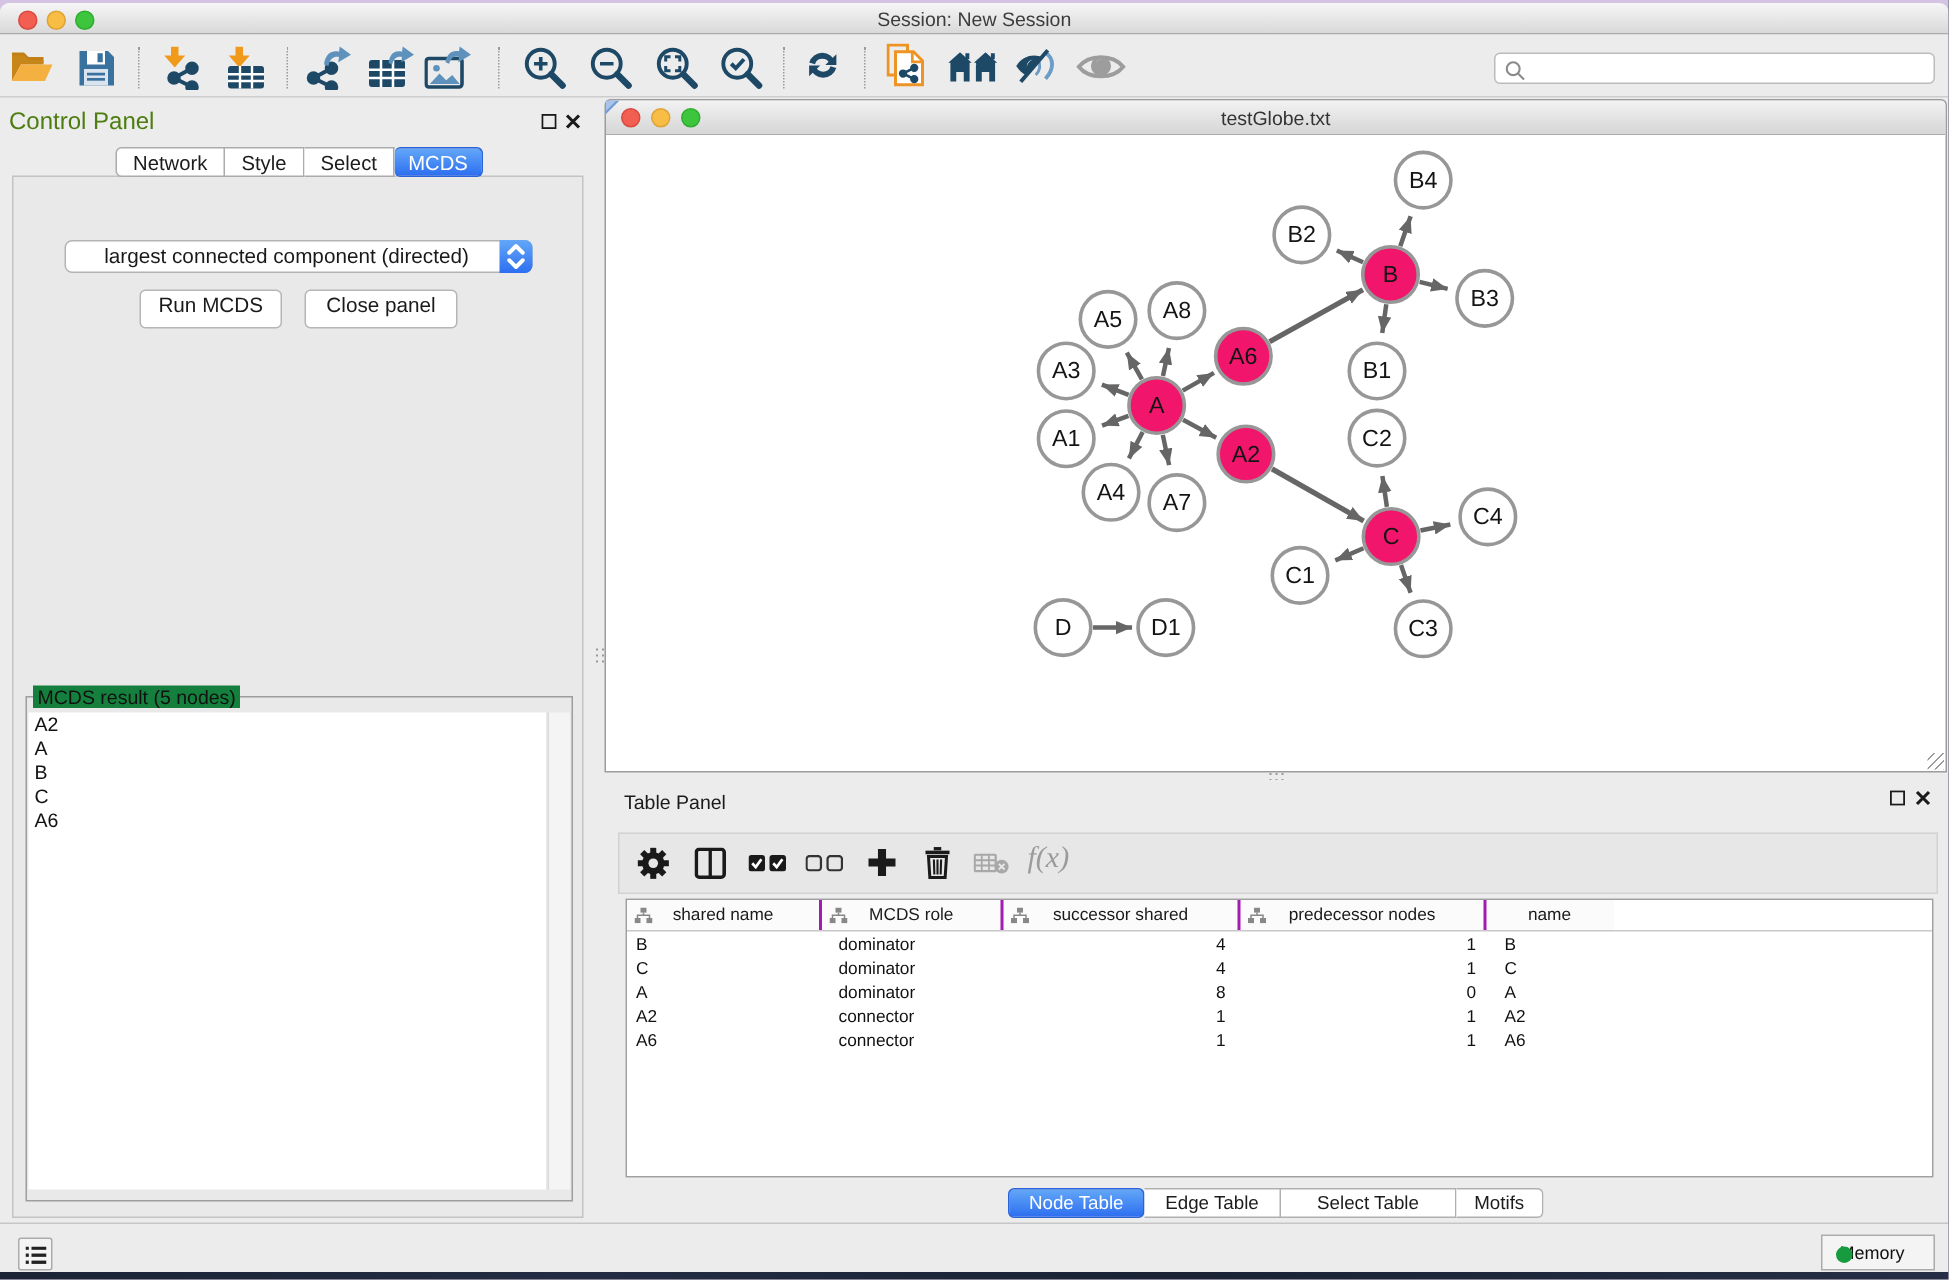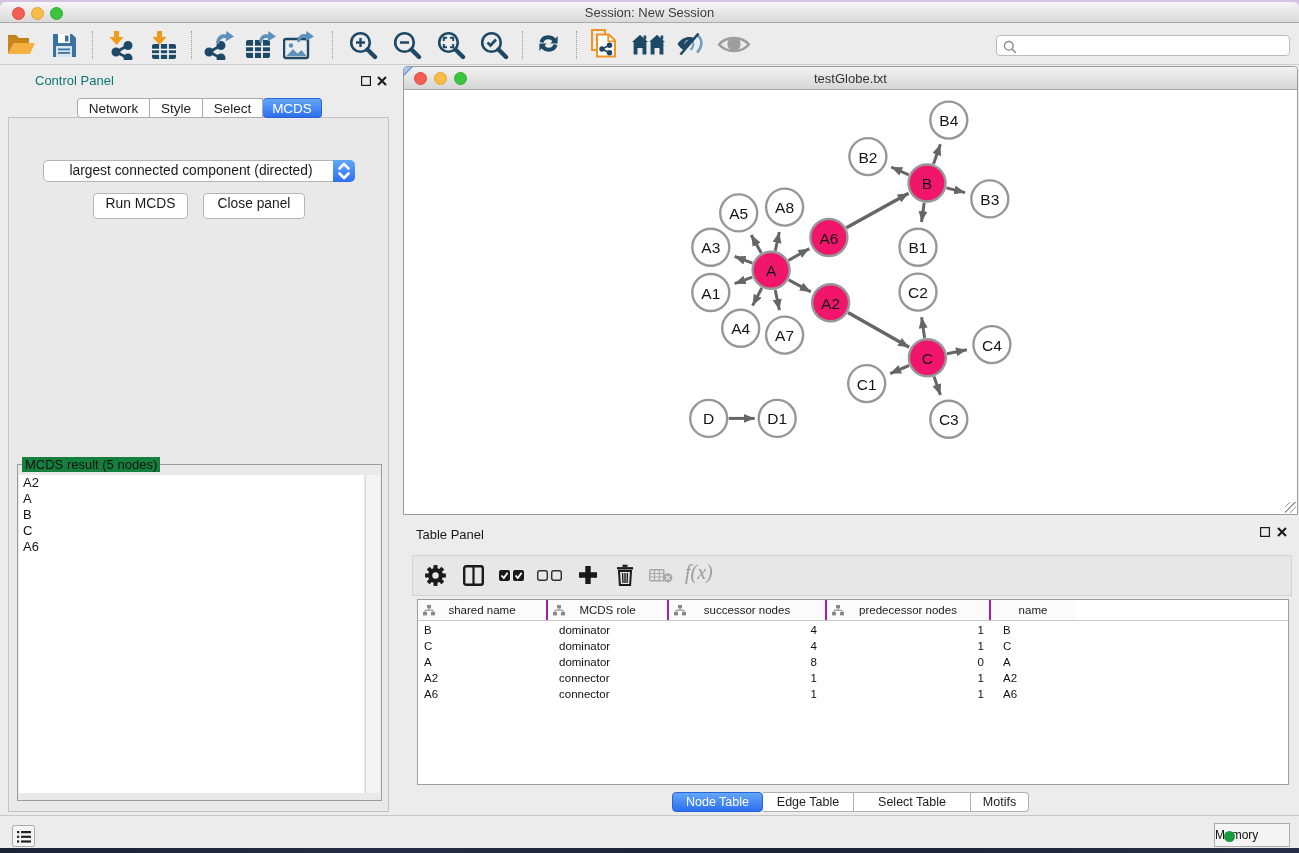--- a/index.html
+++ b/index.html
@@ -10,21 +10,21 @@
 #titlebar .t1{left:12px;background:#f25e52;border:1px solid #d94a41}
 #titlebar .t2{left:31px;background:#f8bd45;border:1px solid #dfa336}
 #titlebar .t3{left:50px;background:#3dc53e;border:1px solid #2eae30}
 #titletext{position:absolute;top:3px;left:0;width:1299px;text-align:center;font-size:13px;color:#3c3c3c}
 #toolbar{position:absolute;left:0;top:22px;width:1299px;height:41px;background:#ececec;border-bottom:1px solid #cdcdcd}
 .tsep{position:absolute;top:7px;height:28px;width:0;border-left:1px dotted #9a9a9a}
 .ticon{position:absolute;top:0}
 #search{position:absolute;left:996px;top:11px;width:294px;height:21px;background:#fff;border:1px solid #bbb;border-radius:4px}
 
 #cp{position:absolute;left:0;top:63px;width:391px;height:752px}
-#cpHead{position:absolute;left:35px;top:8px;font-size:13px;color:#0f766e}
+#cpHead{position:absolute;left:6px;top:8px;font-size:16px;color:#4d7c0f}
 .wbtn{position:absolute;top:10px;font-size:12px;color:#1a1a1a}
 #cpBody{position:absolute;left:8px;top:52px;width:381px;height:695px;background:#e9e9e9;border:1px solid #c3c3c3}
 .tabgrp{position:absolute;display:flex;height:20px}
 .tab{height:20px;font-size:13.5px;color:#1c1c1c;background:#fff;border:1px solid #ababab;border-left:none;text-align:center;line-height:19px}
 .tab.first{border-left:1px solid #ababab;border-radius:4px 0 0 4px}
 .tab.last{border-radius:0 4px 4px 0}
 .tab.sel{background:linear-gradient(#63a7f8,#2d6ff0);color:#fff;border-color:#2a62d8;border-radius:4px}
 #cpTabs{left:77px;top:33px}
 #optlabel{position:absolute;left:8px;top:72px;width:382px;text-align:center;font-size:13.8px;color:#1a1a1a}
 #combo{position:absolute;left:43px;top:95px;width:312px;height:22px;background:#fff;border:1px solid #b4b4b4;border-radius:5px;font-size:13.8px;padding-right:16px;color:#1a1a1a;text-align:center;line-height:20px}
@@ -52,21 +52,21 @@
 #thead{position:absolute;left:0;top:0;width:658px;height:21px;background:#fbfbfb;border-bottom:1px solid #c9c9c9}
 .th{position:absolute;top:0;height:20px;border-right:2px solid #a21caf;font-size:11.5px;color:#1a1a1a;text-align:center;line-height:21px}
 .trow{position:absolute;font-size:11.5px;color:#111;height:16px;line-height:16px}
 .cell{position:absolute;top:0;height:16px}
 .num{text-align:right}
 #tpTabs{left:269px;top:274px}
 .tab2{height:20px;font-size:12.5px;color:#1c1c1c;background:#fff;border:1px solid #b0b0b0;border-left:none;text-align:center;line-height:19px}
 
 #sb{position:absolute;left:0;top:813px;width:1299px;height:33px;background:#ececec;border-top:1px solid #c6c6c6}
 #listbtn{position:absolute;left:12px;top:9px;width:23px;height:22px;background:#f4f4f4;border:1px solid #ababab;border-radius:2px}
-#membtn{position:absolute;left:1214px;top:7px;width:76px;height:24px;background:#f4f4f4;border:1px solid #ababab;font-size:12px;color:#111;line-height:22px;text-align:left;padding-right:8px}
+#membtn{position:absolute;left:1214px;top:7px;width:76px;height:24px;background:#f4f4f4;border:1px solid #ababab;font-size:12px;color:#111;line-height:22px;text-align:center;padding-right:8px}
 #memdot{position:absolute;left:9px;top:6.5px;width:11px;height:11px;border-radius:50%;background:#169c3e}
 #deskbot{position:absolute;left:0;top:848px;width:1299px;height:5px;background:linear-gradient(90deg,#1b2335,#232c42 30%,#1a2234 60%,#252e44)}
 </style></head>
 <body>
 <div id="root">
 <div id="app">
   <div id="titlebar">
         <div class="tl t1"></div>
         <div class="tl t2"></div>
         <div class="tl t3"></div>
@@ -397,21 +397,21 @@
         <circle cx="18.8" cy="8.8" r="4.6" fill="#a8a8a8"></circle>
             <path d="M16.9 6.9 l3.8 3.8 M20.7 6.9 l-3.8 3.8" stroke="#e7e7e7" stroke-width="1.3"></path>
       </svg>
       <div style="position:absolute;left:272px;top:5px;font-family:'Liberation Serif',serif;font-style:italic;font-size:20px;color:#9b9b9b">f(x)</div>
     </div>
     <div id="tbl">
       <div style="position:absolute;left:658px;top:0;width:212px;height:21px;border-bottom:1px solid #c9c9c9"></div>
       <div id="thead">
         <div class="th" style="left:0;width:130px">shared name</div>
         <div class="th" style="left:130px;width:121px">MCDS role</div>
-        <div class="th" style="left:251px;width:158px">successor nodes</div>
+        <div class="th" style="left:251px;width:158px">successor shared</div>
         <div class="th" style="left:409px;width:164px">predecessor nodes</div>
         <div class="th" style="left:573px;width:84px;border-right:none">name</div>
         <svg class="thi" style="position:absolute;left:5px;top:5px" width="12" height="11" viewBox="0 0 12 11">
               <g fill="#888">
                 <rect x="4" y="0" width="4" height="3.4"></rect>
                 <rect x="0" y="7" width="4" height="3.4"></rect>
                 <rect x="8" y="7" width="4" height="3.4"></rect>
               </g>
               <path d="M6 3.4 v2 M2 7 v-1.8 h8 V7" stroke="#888" stroke-width="1" fill="none"></path>
             </svg>

